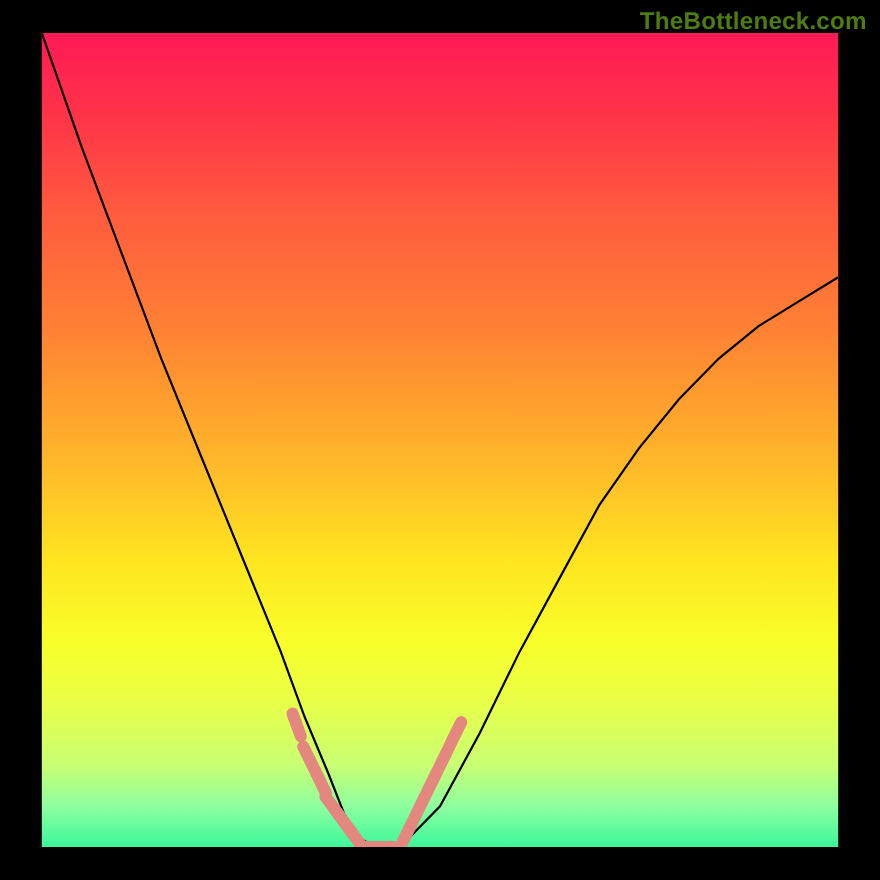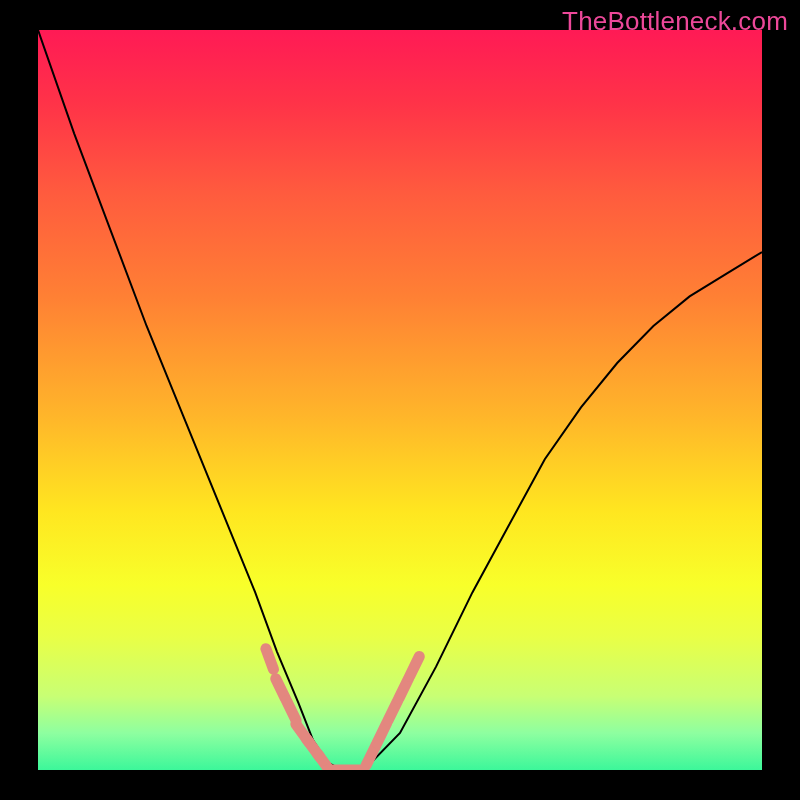--- a/index.html
+++ b/index.html
@@ -36,23 +36,23 @@
       #e9ff46 82%,
       #c8ff74 90%,
       #8effa0 95%,
       #3cf79a 100%
     );
   }
   .watermark {
     position: absolute;
     top: 6px;
     right: 12px;
-    color: #ec4899;
-    font-size: 26px;
-    font-weight: 400;
+    color: #4d7c0f;
+    font-size: 22px;
+    font-weight: 700;
     letter-spacing: 0.2px;
     user-select: none;
   }
   svg.curve {
     position: absolute;
     left: 0;
     top: 0;
     width: 724px;
     height: 740px;
   }

